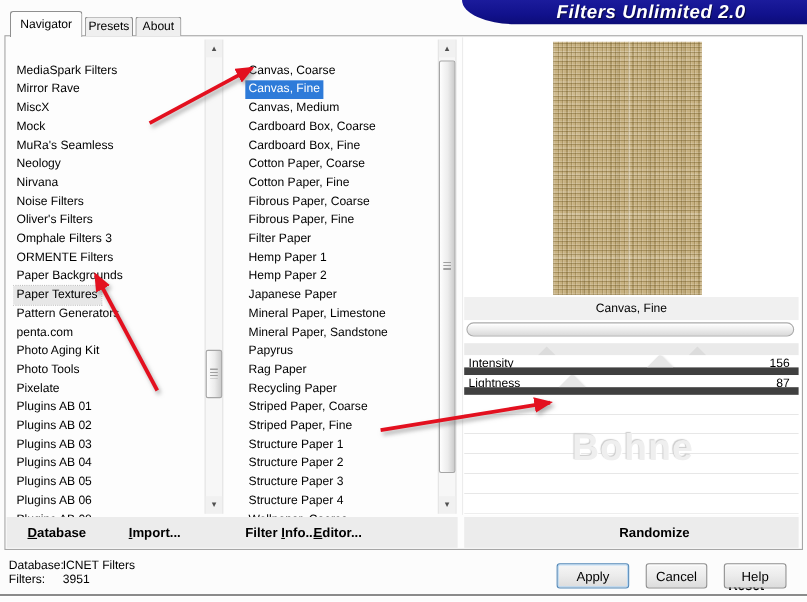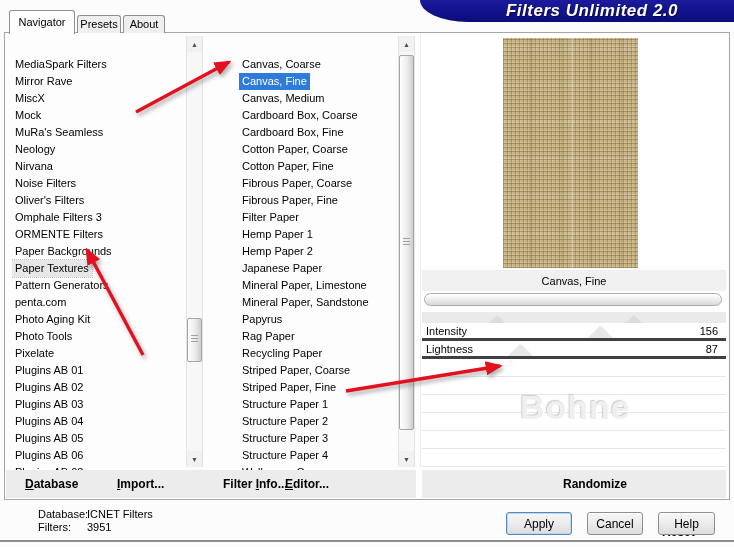--- a/index.html
+++ b/index.html
@@ -30,21 +30,21 @@
   .tabs .tab:nth-child(3){left:123px;top:15px;width:42px;height:18px;}
   .tabs .tab.active{top:10px;height:24px;background:#fdfdfd;z-index:6;line-height:22px;}
   
   .page{
     position:absolute;left:4px;top:32px;width:726px;height:468px;
     border:1px solid #a6a6a6;background:#fdfdfd;
   }
   
   .list{position:absolute;top:36px;height:431px;overflow:hidden;margin-top:20px;}
   .list.categories{left:12px;width:172px;}
-  .list.filters{left:228px;width:182px;}
+  .list.filters{left:212px;width:182px;}
   .lrow{height:17px;line-height:17px;white-space:nowrap;}
   .list.filters .lrow{padding-left:11px;}
   .lrow .txt{display:inline-block;padding:0 3px;}
   .lrow.selected .txt{background:var(--accent-blue);color:#fff;}
   .lrow.highlight .txt{background:#e7e7e7;outline:1px dotted #bdbdbd;}
   
   .sb{position:absolute;top:36px;width:17px;height:431px;background:#f7f7f7;
       border-left:1px solid #e3e3e3;border-right:1px solid #e3e3e3;}
   .sb.left-sb{left:186px;} .sb.mid-sb{left:398px;}
   .sb-btn{position:absolute;left:0;width:15px;height:16px;background:#f1f1f1;
@@ -72,21 +72,21 @@
   .texture:after{content:"";position:absolute;left:50%;top:0;width:2px;height:100%;background:rgba(255,255,255,.28);}
   .caption-bar{position:absolute;left:422px;top:270px;width:304px;height:21px;background:#f0f0f0;
       display:flex;align-items:center;justify-content:center;}
   .pill{position:absolute;left:424px;top:293px;width:298px;height:13px;border:1px solid #ababab;border-radius:7px;
       background:linear-gradient(#ffffff,#efefef 45%,#d9d9d9);box-shadow:inset 0 1px 0 #fff;}
   .tick-strip{position:absolute;left:422px;top:312px;width:304px;height:11px;background:#eaeaea;}
   .notch{position:absolute;bottom:0;width:0;height:0;transform:translateX(-50%);
       border-left:8px solid transparent;border-right:8px solid transparent;border-bottom:8px solid #dcdcdc;}
   .notch.n1{left:75px;} .notch.n2{left:212px;}
   .params{position:absolute;left:422px;top:323px;width:304px;}
-  .prow{position:relative;height:18px;line-height:17px;background:#fff;border-bottom:3px solid #404040;overflow:hidden;}
+  .prow{position:relative;height:18px;line-height:17px;background:#fff;border-bottom:7px solid #404040;overflow:hidden;}
   .prow .plabel{position:absolute;left:4px;}
   .prow .pvalue{position:absolute;right:8px;}
   .prow .tri{position:absolute;bottom:0;width:0;height:0;transform:translateX(-50%);
       border-left:12px solid transparent;border-right:12px solid transparent;border-bottom:12px solid #e7e7e7;
       filter:drop-shadow(1px 1px 1px rgba(0,0,0,.18));}
   .stripes{position:absolute;left:422px;top:359px;width:304px;height:108px;
       background:repeating-linear-gradient(#ffffff 0 17px,#e7e7e7 17px 18px);}
   .watermark{position:absolute;left:520px;top:388px;font-size:34px;font-weight:bold;letter-spacing:1px;
       color:#efefef;text-shadow:-1px -1px 1px #cccccc,1px 1px 1px #ffffff;}
   
@@ -95,21 +95,21 @@
   .strip.right-strip{left:422px;width:304px;}
   .cmd{position:absolute;top:477px;font-size:12px;font-weight:bold;cursor:default;white-space:nowrap;}
   .cmd .u{text-decoration:underline;}
   .toolbar .cmd:nth-child(1){left:25px;}
   .toolbar .cmd:nth-child(2){left:117px;}
   .toolbar .cmd:nth-child(3){left:195px;margin-left:28px;}
   .toolbar .cmd:nth-child(4){left:285px;}
   .cmd.randomize{left:563px;} .cmd.reset{left:662px;margin-top:48px;}
   
   .status{position:absolute;left:8px;top:508px;line-height:13px;}
-  .status .lbl{display:inline-block;width:49px;margin-left:30px;}
+  .status .lbl{display:inline-block;width:49px;}
   .footer-btns .win-btn{
     position:absolute;top:512px;height:23px;font-family:"Liberation Sans",sans-serif;font-size:12px;
     border:1px solid #8e8e8e;border-radius:3px;color:#000;
     background:linear-gradient(#f6f6f6,#ececec 48%,#dcdcdc);box-shadow:inset 0 1px 0 #fff;
   }
   .footer-btns .win-btn:nth-child(1){left:506px;width:66px;}
   .footer-btns .win-btn:nth-child(2){left:587px;width:56px;}
   .footer-btns .win-btn:nth-child(3){left:658px;width:57px;}
   .footer-btns .win-btn.default{border-color:#5589b8;box-shadow:inset 0 0 0 1px #b9d8f2,inset 0 1px 0 #fff;}
   .bottom-line{position:absolute;left:0;top:540px;width:734px;height:3px;

